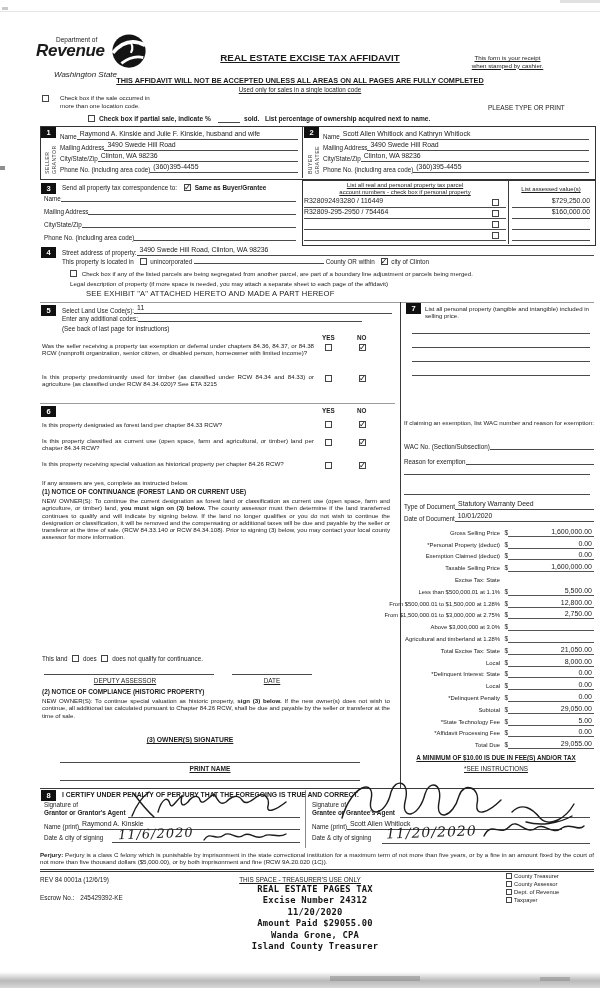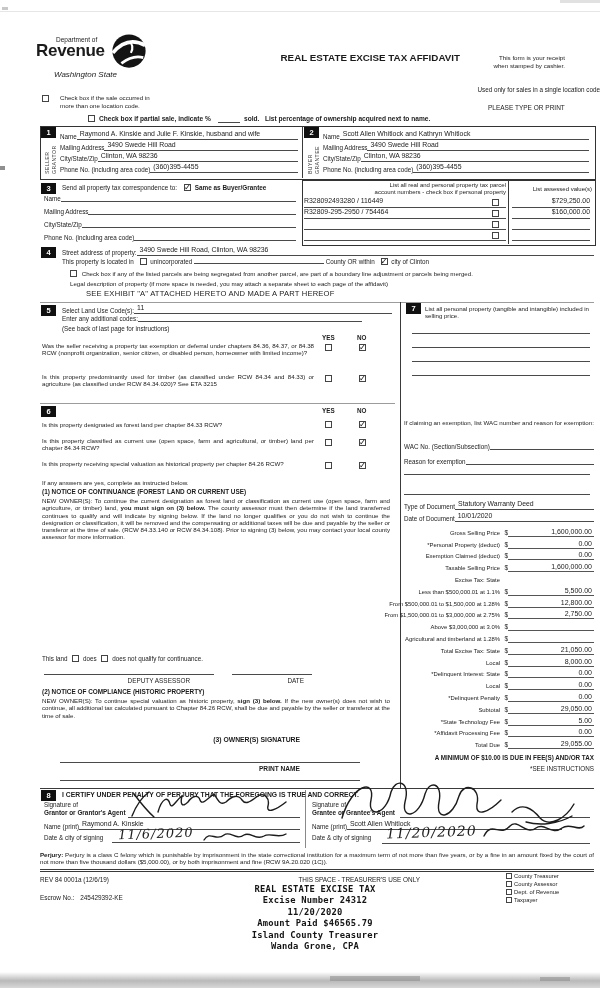--- a/index.html
+++ b/index.html
@@ -1,21 +1,21 @@
 <!DOCTYPE html>
 <html><head>
 <meta charset="utf-8">
 <style>
   html,body{margin:0;padding:0;background:#fff;}
   .page{position:relative;width:600px;height:988px;background:#fff;overflow:hidden;
         font-family:"Liberation Sans",sans-serif;color:#1b1b1b;}
   .abs{position:absolute;}
   .b{font-weight:bold;}
   .i{font-style:italic;}
-  .ctr{text-align:right;}
+  .ctr{text-align:center;text-decoration:underline;}
   .rt{text-align:right;}
   .lbl{font-size:6.3px;}
   .ul{border-bottom:0.8px solid #4a4a4a;}
   .hline{position:absolute;height:0;border-top:0.9px solid #3a3a3a;}
   .vline{position:absolute;width:0;border-left:0.9px solid #3a3a3a;}
   .numbox{position:absolute;width:15px;height:11px;background:#101010;color:#fff;
           font-size:7.5px;font-weight:bold;text-align:center;line-height:11px;}
   .cb{display:inline-block;width:7px;height:7px;border:0.9px solid #444;box-sizing:border-box;
       position:relative;vertical-align:-1px;background:#fff;}
   .cb.on::after{content:"✓";position:absolute;left:-1px;top:-3px;font-size:8.5px;color:#222;}
@@ -47,34 +47,35 @@
   <div class="smudge" style="left:0;top:11px;width:600px;height:1px;opacity:.25;"></div>
   <div class="smudge" style="left:2px;top:7px;width:6px;height:3px;"></div>
   <div class="smudge" style="left:560px;top:0;width:40px;height:3px;opacity:.3;"></div>
   <div class="smudge" style="left:0;top:166px;width:5px;height:4px;background:#333;"></div>
   <div class="abs" style="left:0;top:972px;width:600px;height:16px;background:linear-gradient(#ffffff,#b9b9b9 55%,#d8d8d8);"></div>
   <div class="smudge" style="left:330px;top:976px;width:90px;height:5px;background:#8a8a8a;"></div>
   <div class="smudge" style="left:540px;top:977px;width:30px;height:4px;background:#8a8a8a;"></div>
 
   <div class="abs" style="left:36px;top:36px;width:160px;">
     <div class="abs" style="left:20px;top:0;font-size:6.5px;">Department of</div>
-    <div class="abs" style="left:0;top:5px;font-size:17px;font-weight:bold;letter-spacing:-0.3px;">Revenue</div>
+    <div class="abs" style="left:0;top:5px;font-size:17px;font-weight:bold;letter-spacing:-0.3px;font-style:italic;">Revenue</div>
     <div class="abs" style="left:18px;top:34px;font-size:8px;"><span class="i">Washington State</span></div>
     <svg class="abs" style="left:74px;top:-4px;" width="38" height="38" viewBox="0 0 40 40">
       <circle cx="20" cy="20" r="17.5" fill="#141414"></circle>
       <path d="M3,22 Q18,4 37,14" stroke="#fff" stroke-width="4" fill="none"></path>
       <path d="M12,33 Q24,24 35,27" stroke="#fff" stroke-width="3" fill="none"></path>
       <path d="M20,10 q6,4 2,12" stroke="#fff" stroke-width="2.2" fill="none"></path>
     </svg>
   </div>
 
   <div class="abs ctr" style="left:160px;top:52px;width:300px;font-size:9.8px;font-weight:bold;">REAL ESTATE EXCISE TAX AFFIDAVIT</div>
   <div class="abs ctr" style="left:450px;top:54px;width:115px;font-size:6.2px;line-height:7.5px;">
     <span>This form is your receipt</span><br><span>when stamped by cashier.</span>
   </div>
+  <div class="abs ctr b" style="left:0;top:76px;width:600px;font-size:7.3px;">THIS AFFIDAVIT WILL NOT BE ACCEPTED UNLESS ALL AREAS ON ALL PAGES ARE FULLY COMPLETED</div>
   <div class="abs ctr" style="left:0;top:86px;width:600px;font-size:6.3px;">Used only for sales in a single location code</div>
 
   <span class="acb" style="left:42px;top:95px;"></span>
   <div class="abs" style="left:60px;top:94px;font-size:6.2px;line-height:7.6px;">
     <span>Check box if the sale occurred in</span><br><span>more than one location code.</span>
   </div>
   <div class="abs" style="left:488px;top:104px;font-size:6.5px;">PLEASE TYPE OR PRINT</div>
 
   <span class="acb" style="left:88px;top:115px;"></span>
   <div class="abs b" style="left:99px;top:115px;font-size:6.6px;">Check box if partial sale, indicate %</div>
@@ -462,21 +463,21 @@
   <div class="abs" style="left:506px;top:897px;font-size:5.8px;">
     <span class="cb" style="width:6px;height:6px;margin-right:2px;"></span><span>Taxpayer</span>
   </div>
 
   <div class="abs" style="left:40px;top:894px;font-size:6.4px;">
     <span>Escrow No.:</span>
     <span style="margin-left:4px;">245429392-KE</span>
   </div>
 
   <div class="abs stamp" style="left:190px;top:884px;width:250px;">
-    <div>REAL ESTATE EXCISE TAX</div>
+    <div>REAL ESTATE PAGES TAX</div>
     <div>Excise Number 24312</div>
     <div>11/20/2020</div>
-    <div>Amount Paid $46565.79</div>
+    <div>Amount Paid $29055.00</div>
+    <div>Wanda Grone, CPA</div>
     <div>Island County Treasurer</div>
-    <div>Wanda Grone, CPA</div>
   </div>
 
 </div>
 
 </body></html>

